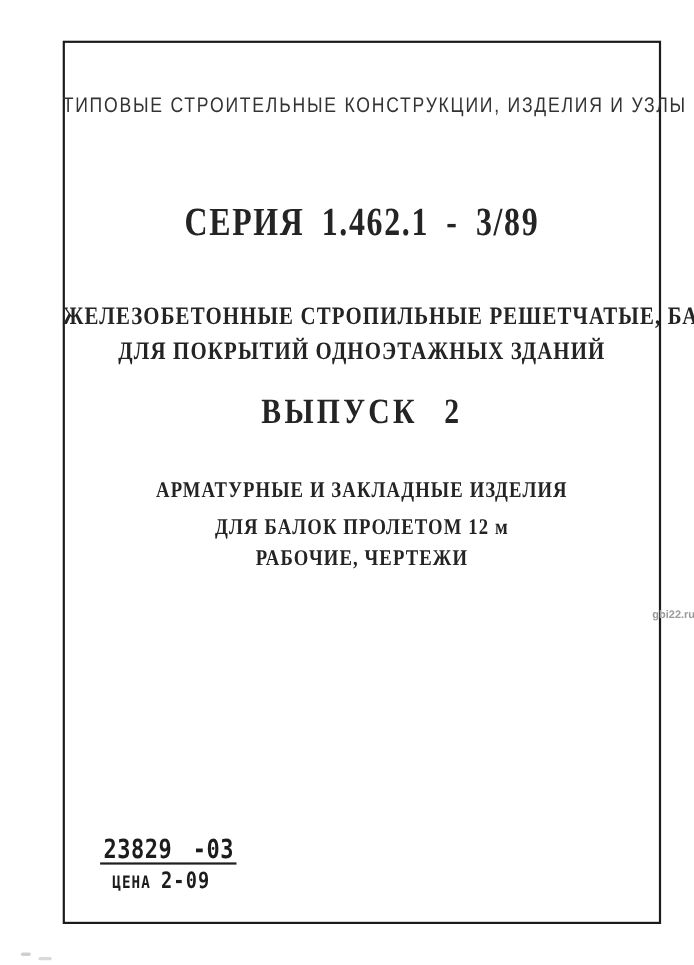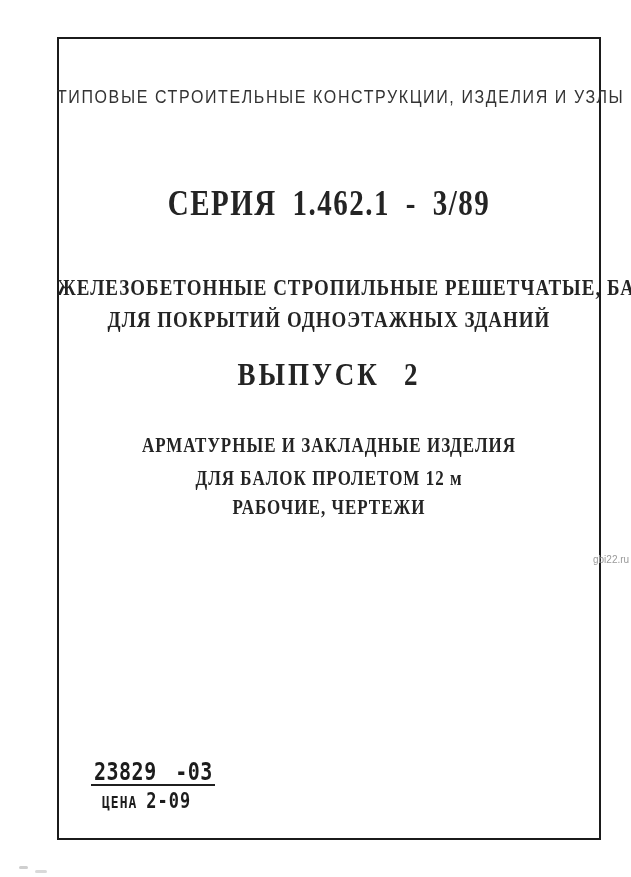--- a/index.html
+++ b/index.html
@@ -79,20 +79,21 @@
   .subtitle-line-1 { top: 434px; }
   .subtitle-line-2 { top: 467px; }
   .subtitle-line-3 { top: 496px; }
   .watermark {
     position: absolute;
     left: 580px;
     top: 554px;
     font-family: "Liberation Sans", sans-serif;
     font-size: 10px;
     color: #9a9a9a;
+    font-weight: bold;
   }
   .stamp-code {
     position: absolute;
     left: 81px;
     top: 757px;
     font-family: "DejaVu Sans Mono", monospace;
     font-weight: bold;
     font-size: 20px;
     letter-spacing: 0.5px;
     word-spacing: 6px;

